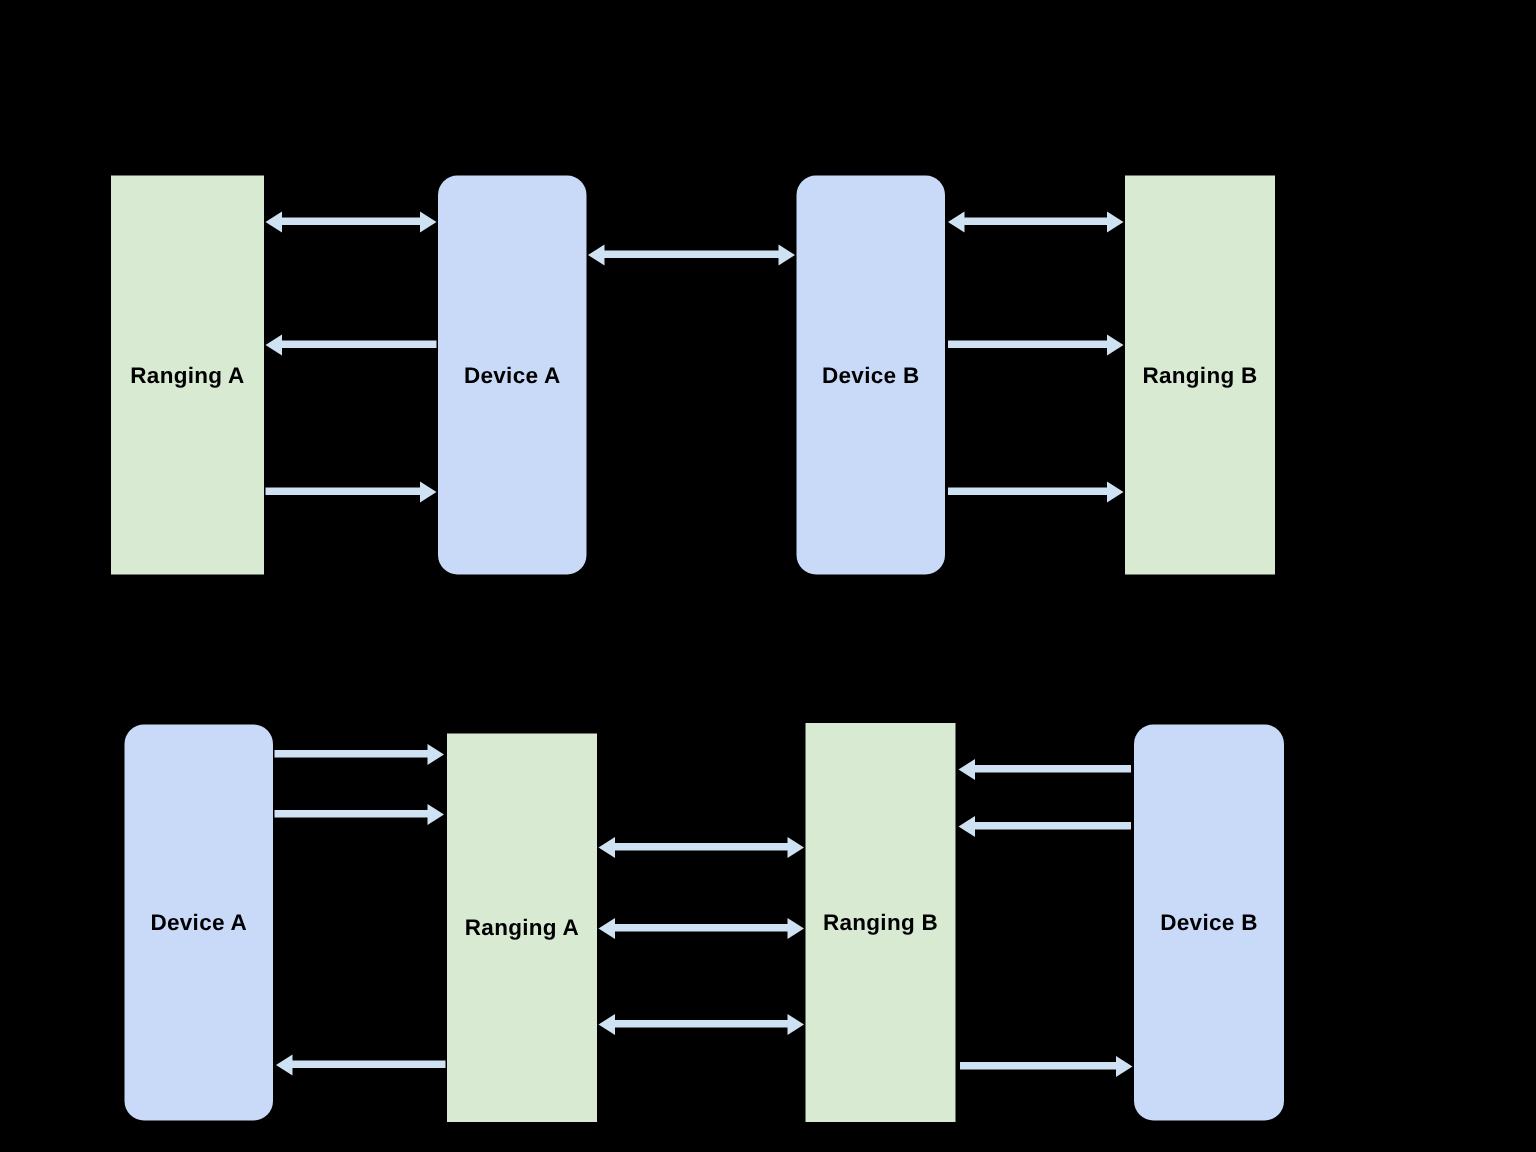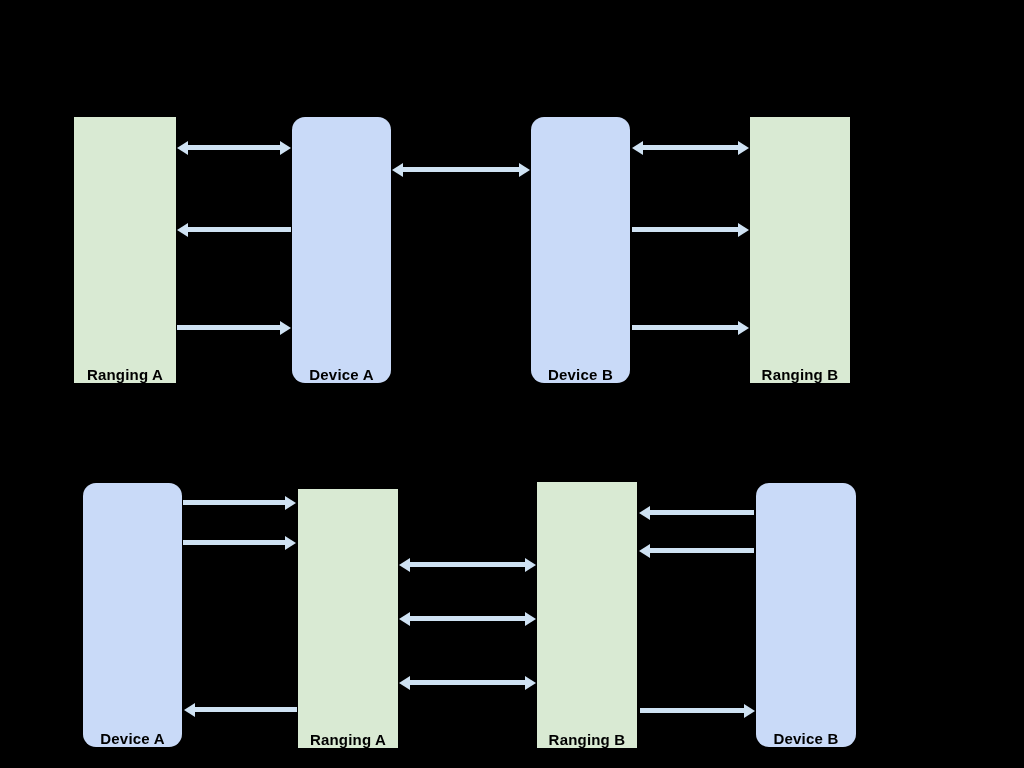--- a/index.html
+++ b/index.html
@@ -11,21 +11,21 @@
   }
   #canvas {
     position: relative;
     width: 1024px; height: 768px;
     background: var(--bg, #000);
   }
   .diagram-section { position: absolute; inset: 0; }
   .node {
     position: absolute;
     display: flex;
-    align-items: flex-end;
+    align-items: center;
     justify-content: center;
   }
   .node.device  { background: var(--device-color, #c9daf8); }
   .node.ranging { background: var(--ranging-color, #d9ead3); }
   .node.rounded { border-radius: 13px; }
   .node-label {
     font-weight: bold;
     font-size: 15px;
     letter-spacing: 0.2px;
     color: var(--label-color, #000);

